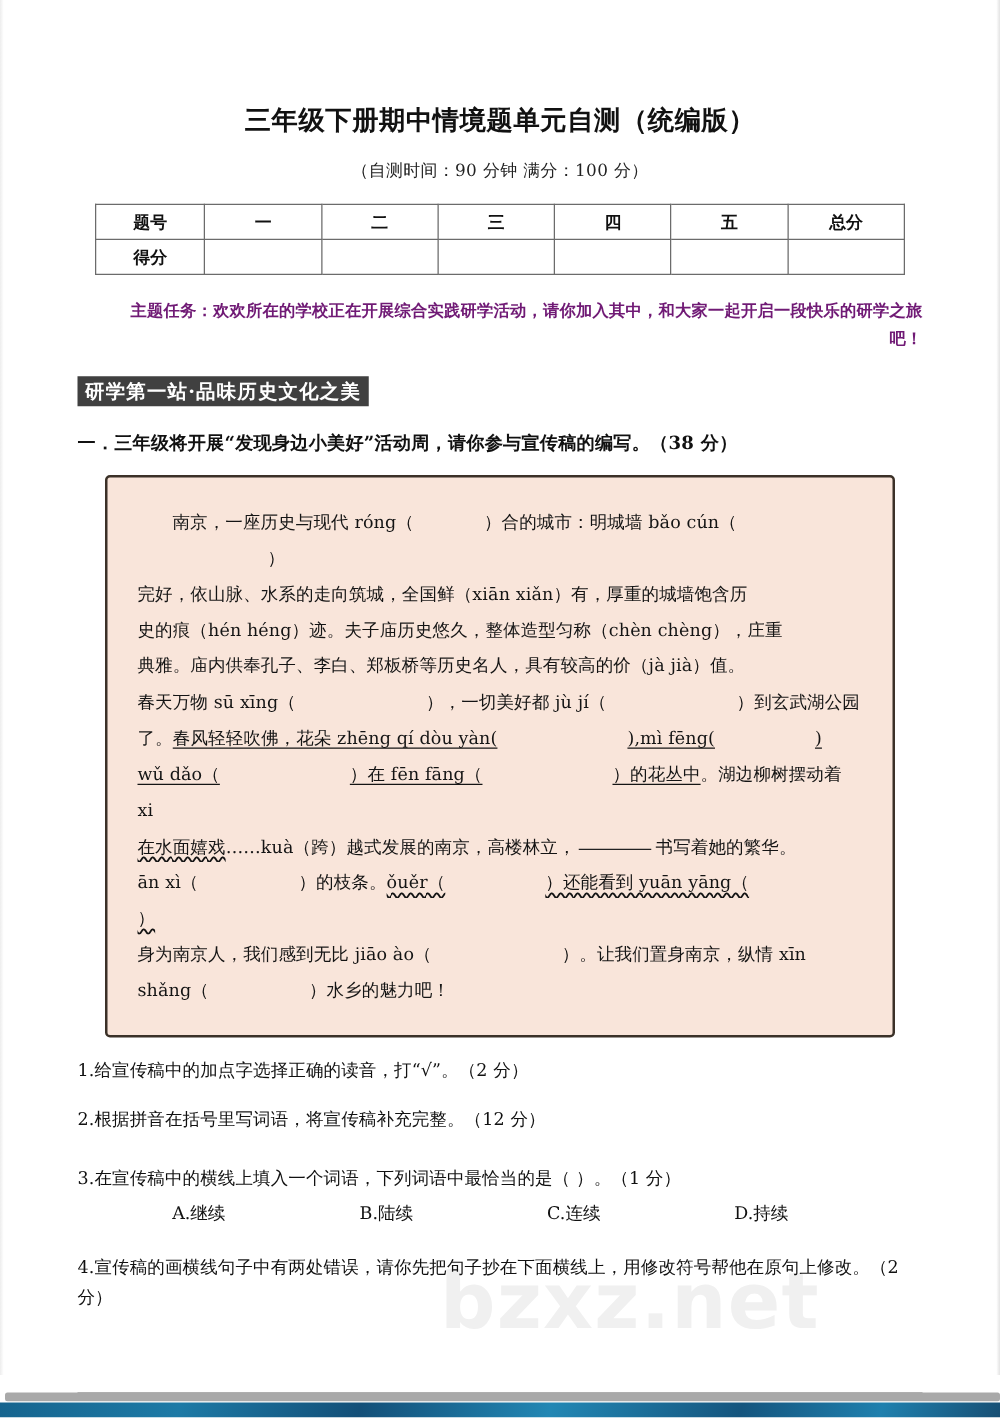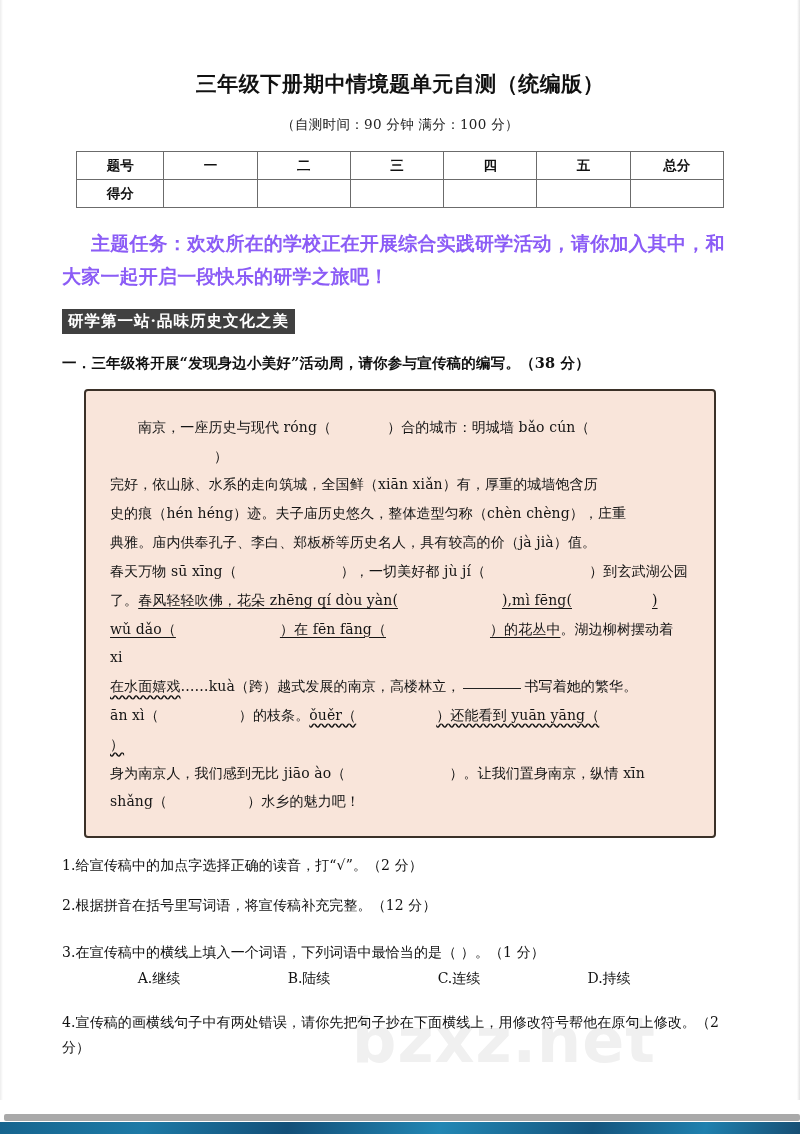--- a/index.html
+++ b/index.html
@@ -55,21 +55,21 @@
     position: relative;
     z-index: 2;
     padding: 0 62px;
   }
 
   .doc-title {
     text-align: center;
     font-size: 21px;
     font-weight: bold;
     letter-spacing: 0.5px;
-    margin: 0;
+    margin: 12px;
     padding-top: 70px;
     font-family: "DejaVu Serif", "Liberation Serif", serif;
     color: #111;
   }
 
   .doc-subtitle {
     text-align: center;
     font-size: 13.5px;
     margin-top: 18px;
     color: #222;
@@ -94,26 +94,27 @@
     font-size: 13.5px;
     font-weight: bold;
     color: #111;
     padding: 0;
   }
   table.score-table td.label-col { width: 13.5%; }
 
   
   .theme-task {
     margin-top: 19px;
-    color: #8b5cf6;
-    font-size: 19px;
+    color: #701a75;
+    font-size: 13px;
     font-weight: bold;
     line-height: 1.72;
     text-indent: 29px;
     letter-spacing: 0.2px;
+    text-align: right;
   }
 
   
   .station-banner {
     display: inline-block;
     margin-top: 17px;
     background: #404040;
     color: #ffffff;
     font-size: 15.5px;
     font-weight: bold;

